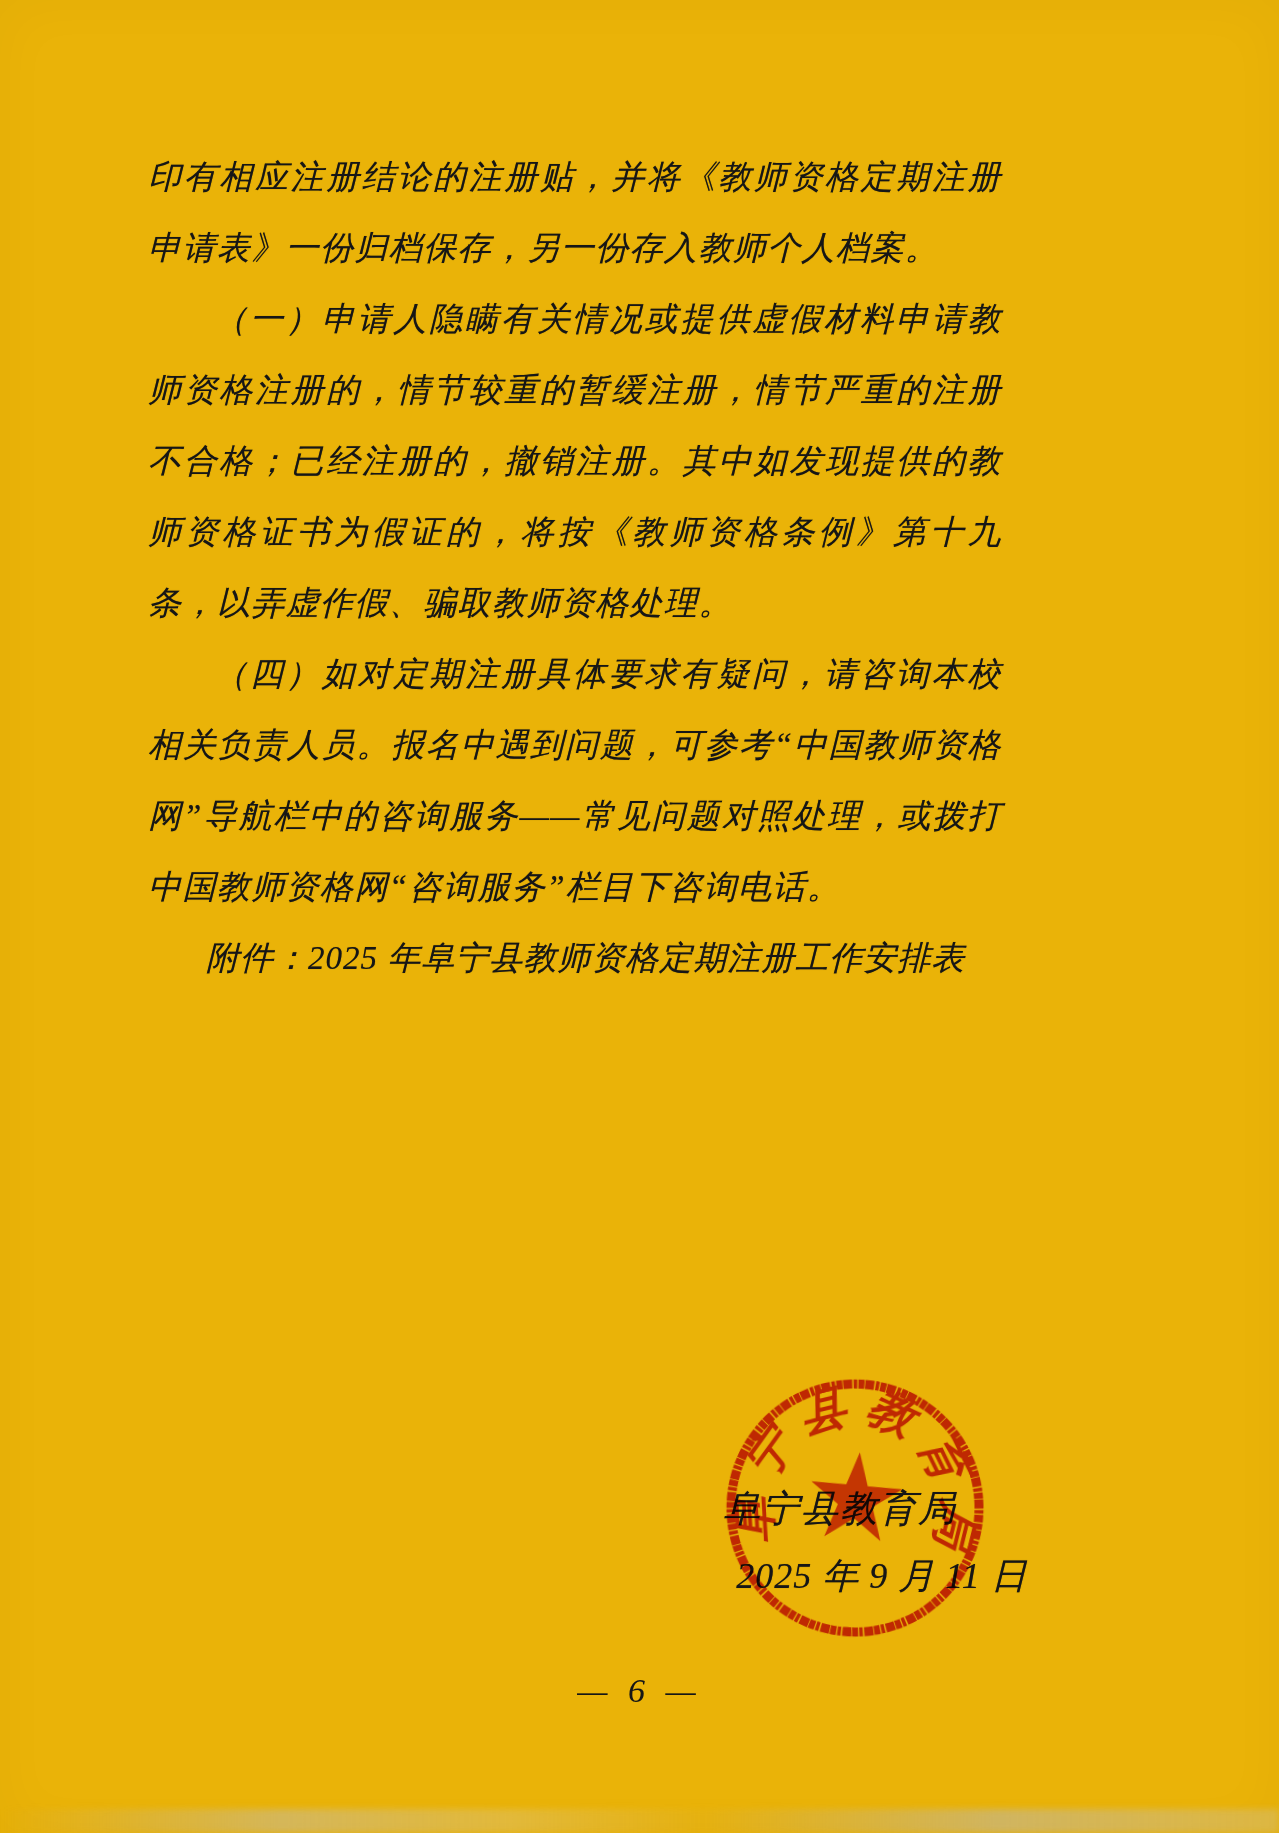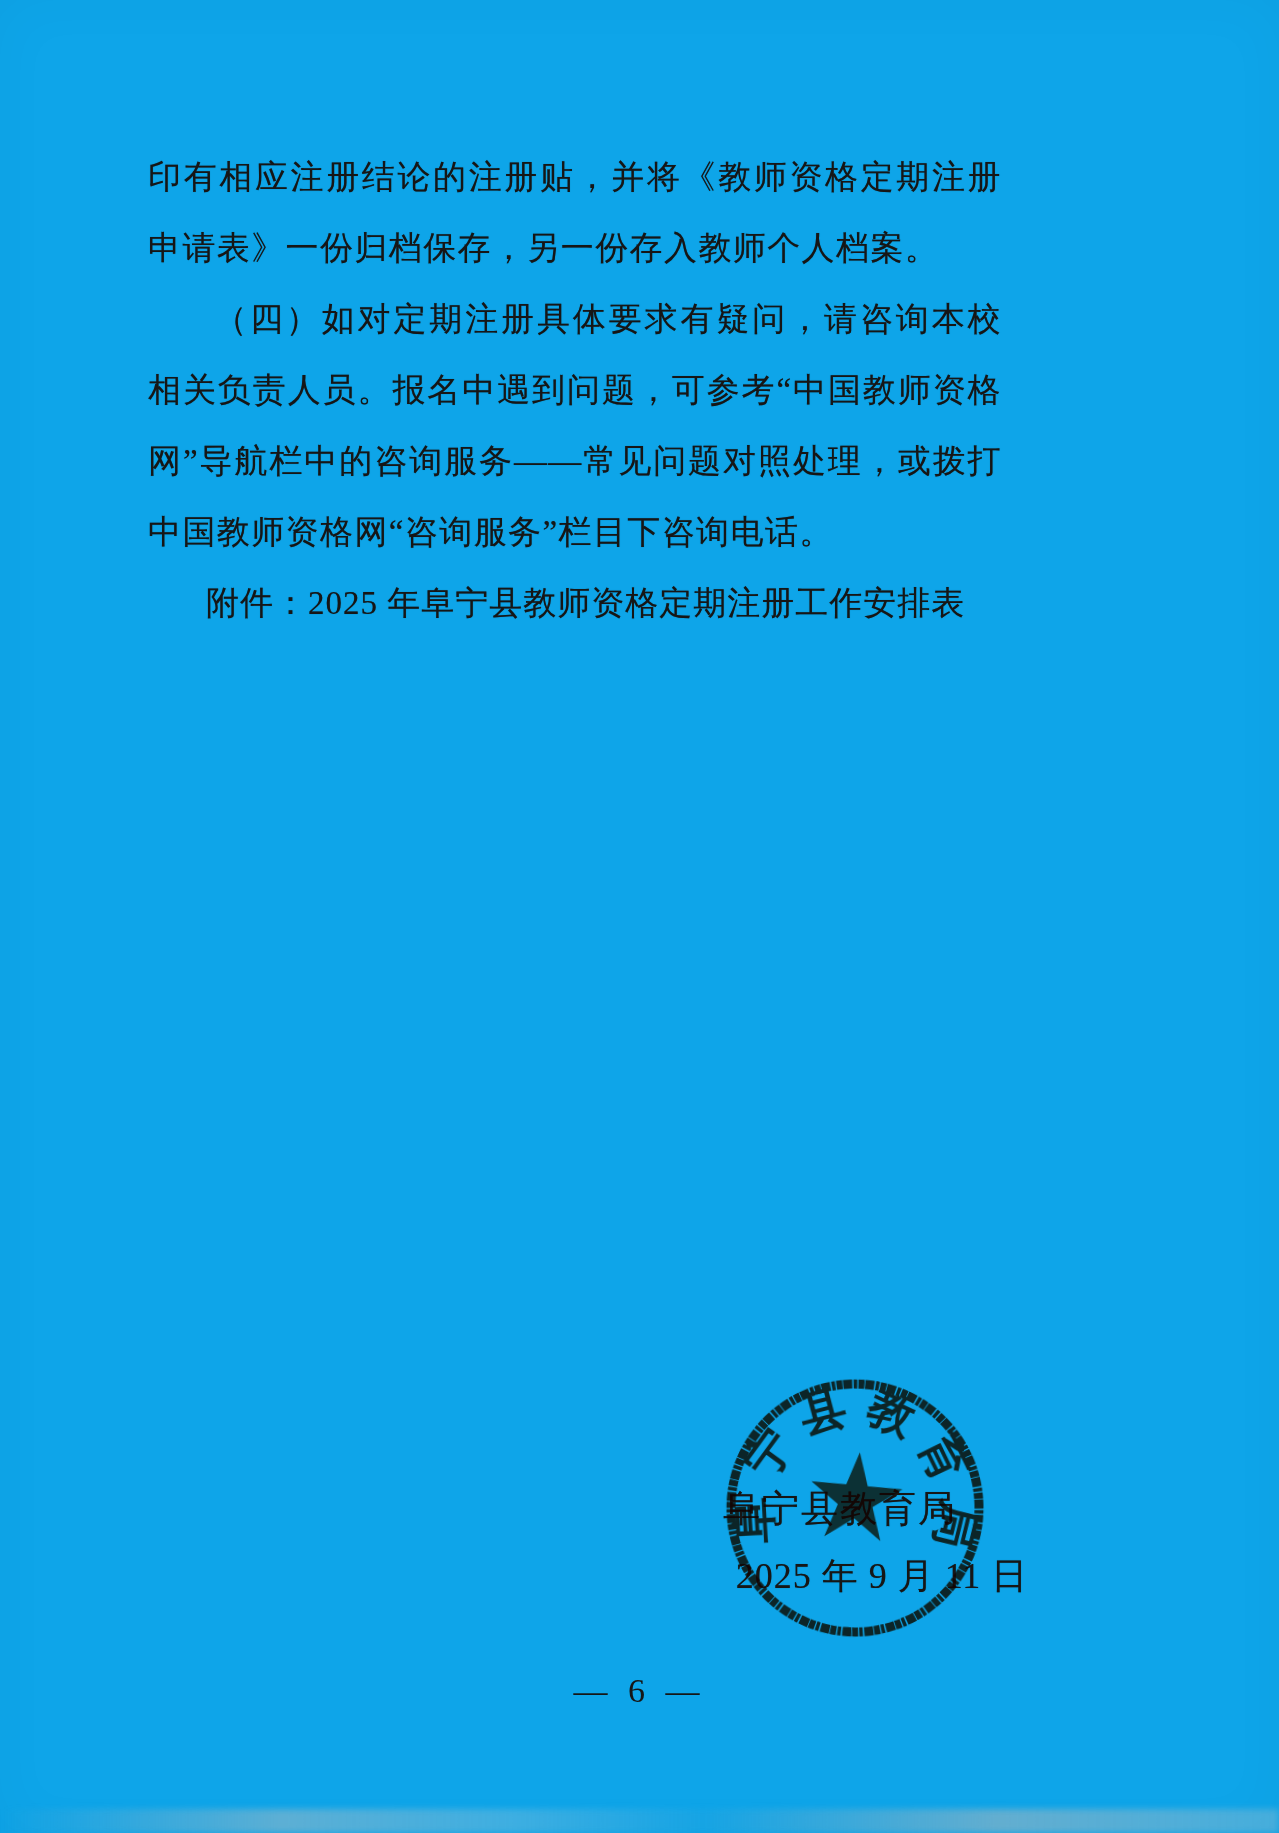--- a/index.html
+++ b/index.html
@@ -1,23 +1,24 @@
 <!DOCTYPE html>
 <html><head>
 <meta charset="utf-8">
 <style>
   html,body{margin:0;padding:0;background:#ffffff;}
   .page{
     position:relative;
     width:1279px;height:1833px;
-    background:#0ea5e9;
+    background:#eab308;
     overflow:hidden;
     font-family:"Liberation Serif","DejaVu Serif",serif;
     color:#161616;
     box-shadow:inset 0 0 60px rgba(0,0,0,0.03);
+    font-style:italic;
   }
   .content{
     position:absolute;
     left:148px;top:142px;width:854px;
     font-size:33px;
     line-height:71px;
     text-align:justify;
     letter-spacing:1.4px;
     text-shadow:0 0 0.7px rgba(20,20,20,0.55);
   }
@@ -80,20 +81,21 @@
     filter:blur(3px);
   }
 </style>
 </head>
 <body>
 
 <div class="page">
 
   <div class="content">
     <p>印有相应注册结论的注册贴，并将《教师资格定期注册申请表》一份归档保存，另一份存入教师个人档案。</p>
+    <p class="para-indent">（一）申请人隐瞒有关情况或提供虚假材料申请教师资格注册的，情节较重的暂缓注册，情节严重的注册不合格；已经注册的，撤销注册。其中如发现提供的教师资格证书为假证的，将按《教师资格条例》第十九条，以弄虚作假、骗取教师资格处理。</p>
     <p class="para-indent">（四）如对定期注册具体要求有疑问，请咨询本校相关负责人员。报名中遇到问题，可参考“中国教师资格网”导航栏中的咨询服务——常见问题对照处理，或拨打中国教师资格网“咨询服务”栏目下咨询电话。</p>
     <p class="attachment">附件：2025 年阜宁县教师资格定期注册工作安排表</p>
   </div>
 
   <div class="signature-org">阜宁县教育局</div>
   <div class="signature-date">2025 年 9 月 11 日</div>
 
   <svg class="seal" viewBox="0 0 264 264" xmlns="http://www.w3.org/2000/svg" aria-hidden="true">
     <g transform="rotate(7 132 132)">
       <circle cx="132" cy="132" r="124" fill="none" stroke="#cd2a1a" stroke-width="9" stroke-dasharray="3.5 1.2 6 0.8 9 1.5"></circle>

